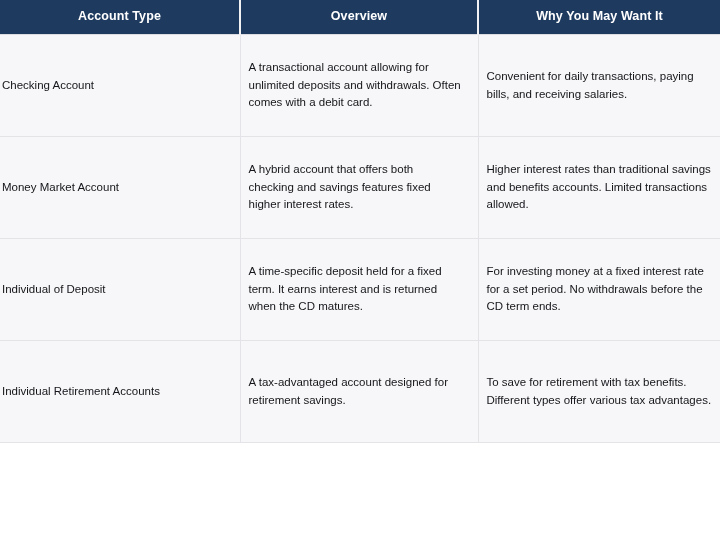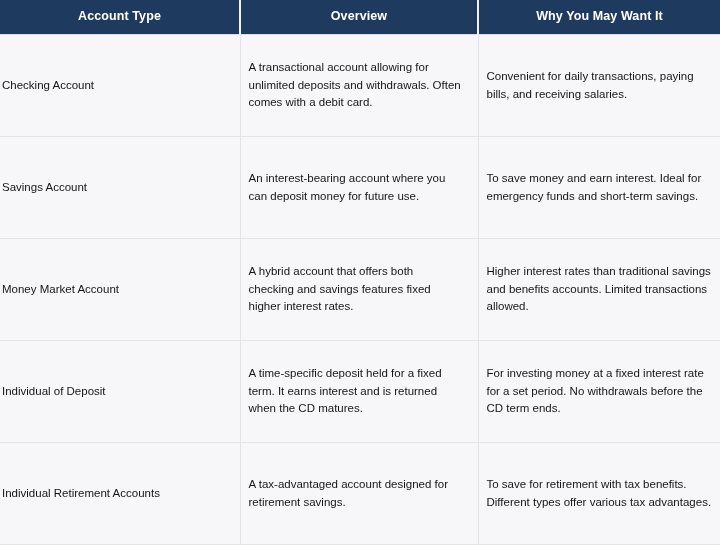--- a/index.html
+++ b/index.html
@@ -108,31 +108,20 @@
           </td>
         <td class="cell-overview">
             <span class="cell-text">A transactional account allowing for unlimited deposits and withdrawals. Often comes with a debit card.</span>
           </td>
         <td class="cell-why">
             <span class="cell-text">Convenient for daily transactions, paying bills, and receiving salaries.</span>
           </td>
       </tr>
       <tr>
         <td class="cell-type">
-            <span class="cell-text">Savings Account</span>
-          </td>
-        <td class="cell-overview">
-            <span class="cell-text">An interest-bearing account where you can deposit money for future use.</span>
-          </td>
-        <td class="cell-why">
-            <span class="cell-text">To save money and earn interest. Ideal for emergency funds and short-term savings.</span>
-          </td>
-      </tr>
-      <tr>
-        <td class="cell-type">
             <span class="cell-text">Money Market Account</span>
           </td>
         <td class="cell-overview">
             <span class="cell-text">A hybrid account that offers both checking and savings features fixed higher interest rates.</span>
           </td>
         <td class="cell-why">
             <span class="cell-text">Higher interest rates than traditional savings and benefits accounts. Limited transactions allowed.</span>
           </td>
       </tr>
       <tr>

